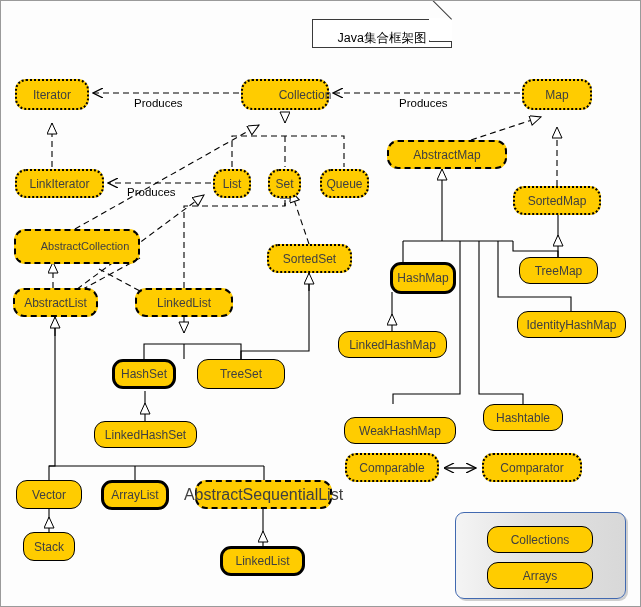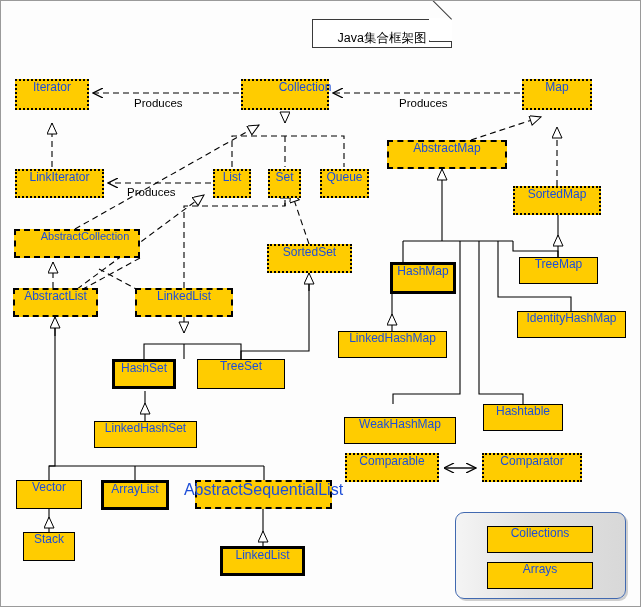--- a/index.html
+++ b/index.html
@@ -20,29 +20,30 @@
   svg#wires {
     position: absolute;
     left: 0; top: 0;
     width: 641px;
     height: 607px;
     pointer-events: none;
   }
   .node {
     position: absolute;
     background: #FFCC00;
-    color: #1d4ed8;
+    color: #404040;
     display: flex;
-    align-items: flex-start;
+    align-items: center;
     justify-content: center;
     box-sizing: border-box;
     font-size: 12px;
     line-height: 1;
     white-space: nowrap;
     z-index: 5;
+    border-radius: 11px;
   }
   
   .k-interface { border: 2px dotted #000000; }
   
   .k-abstract  { border: 2px dashed #000000; }
   
   .k-class     { border: 1px solid #000000; }
   
   .k-highlight { border: 3px solid #000000; }
 
@@ -234,21 +235,21 @@
       </div>
       <div class="node k-interface" style="left: 319px; top: 168px; width: 49px; height: 29px; background: rgb(255, 204, 0);">
         <span>Queue</span>
       </div>
       <div class="node k-abstract" style="left: 386px; top: 139px; width: 120px; height: 29px; background: rgb(255, 204, 0);">
         <span>AbstractMap</span>
       </div>
       <div class="node k-interface" style="left: 512px; top: 185px; width: 88px; height: 29px; background: rgb(255, 204, 0);">
         <span>SortedMap</span>
       </div>
-      <div class="node k-abstract" style="left: 13px; top: 228px; width: 126px; height: 29px; background: rgb(255, 204, 0); padding-left: 16px;">
+      <div class="node k-abstract" style="left: 13px; top: 228px; width: 126px; height: 35px; background: rgb(255, 204, 0); padding-left: 16px;">
         <span style="font-size: 11px;">AbstractCollection</span>
       </div>
       <div class="node k-interface" style="left: 266px; top: 243px; width: 85px; height: 29px; background: rgb(255, 204, 0);">
         <span>SortedSet</span>
       </div>
       <div class="node k-abstract" style="left: 12px; top: 287px; width: 85px; height: 29px; background: rgb(255, 204, 0);">
         <span>AbstractList</span>
       </div>
       <div class="node k-abstract" style="left: 134px; top: 287px; width: 98px; height: 29px; background: rgb(255, 204, 0);">
         <span>LinkedList</span>

